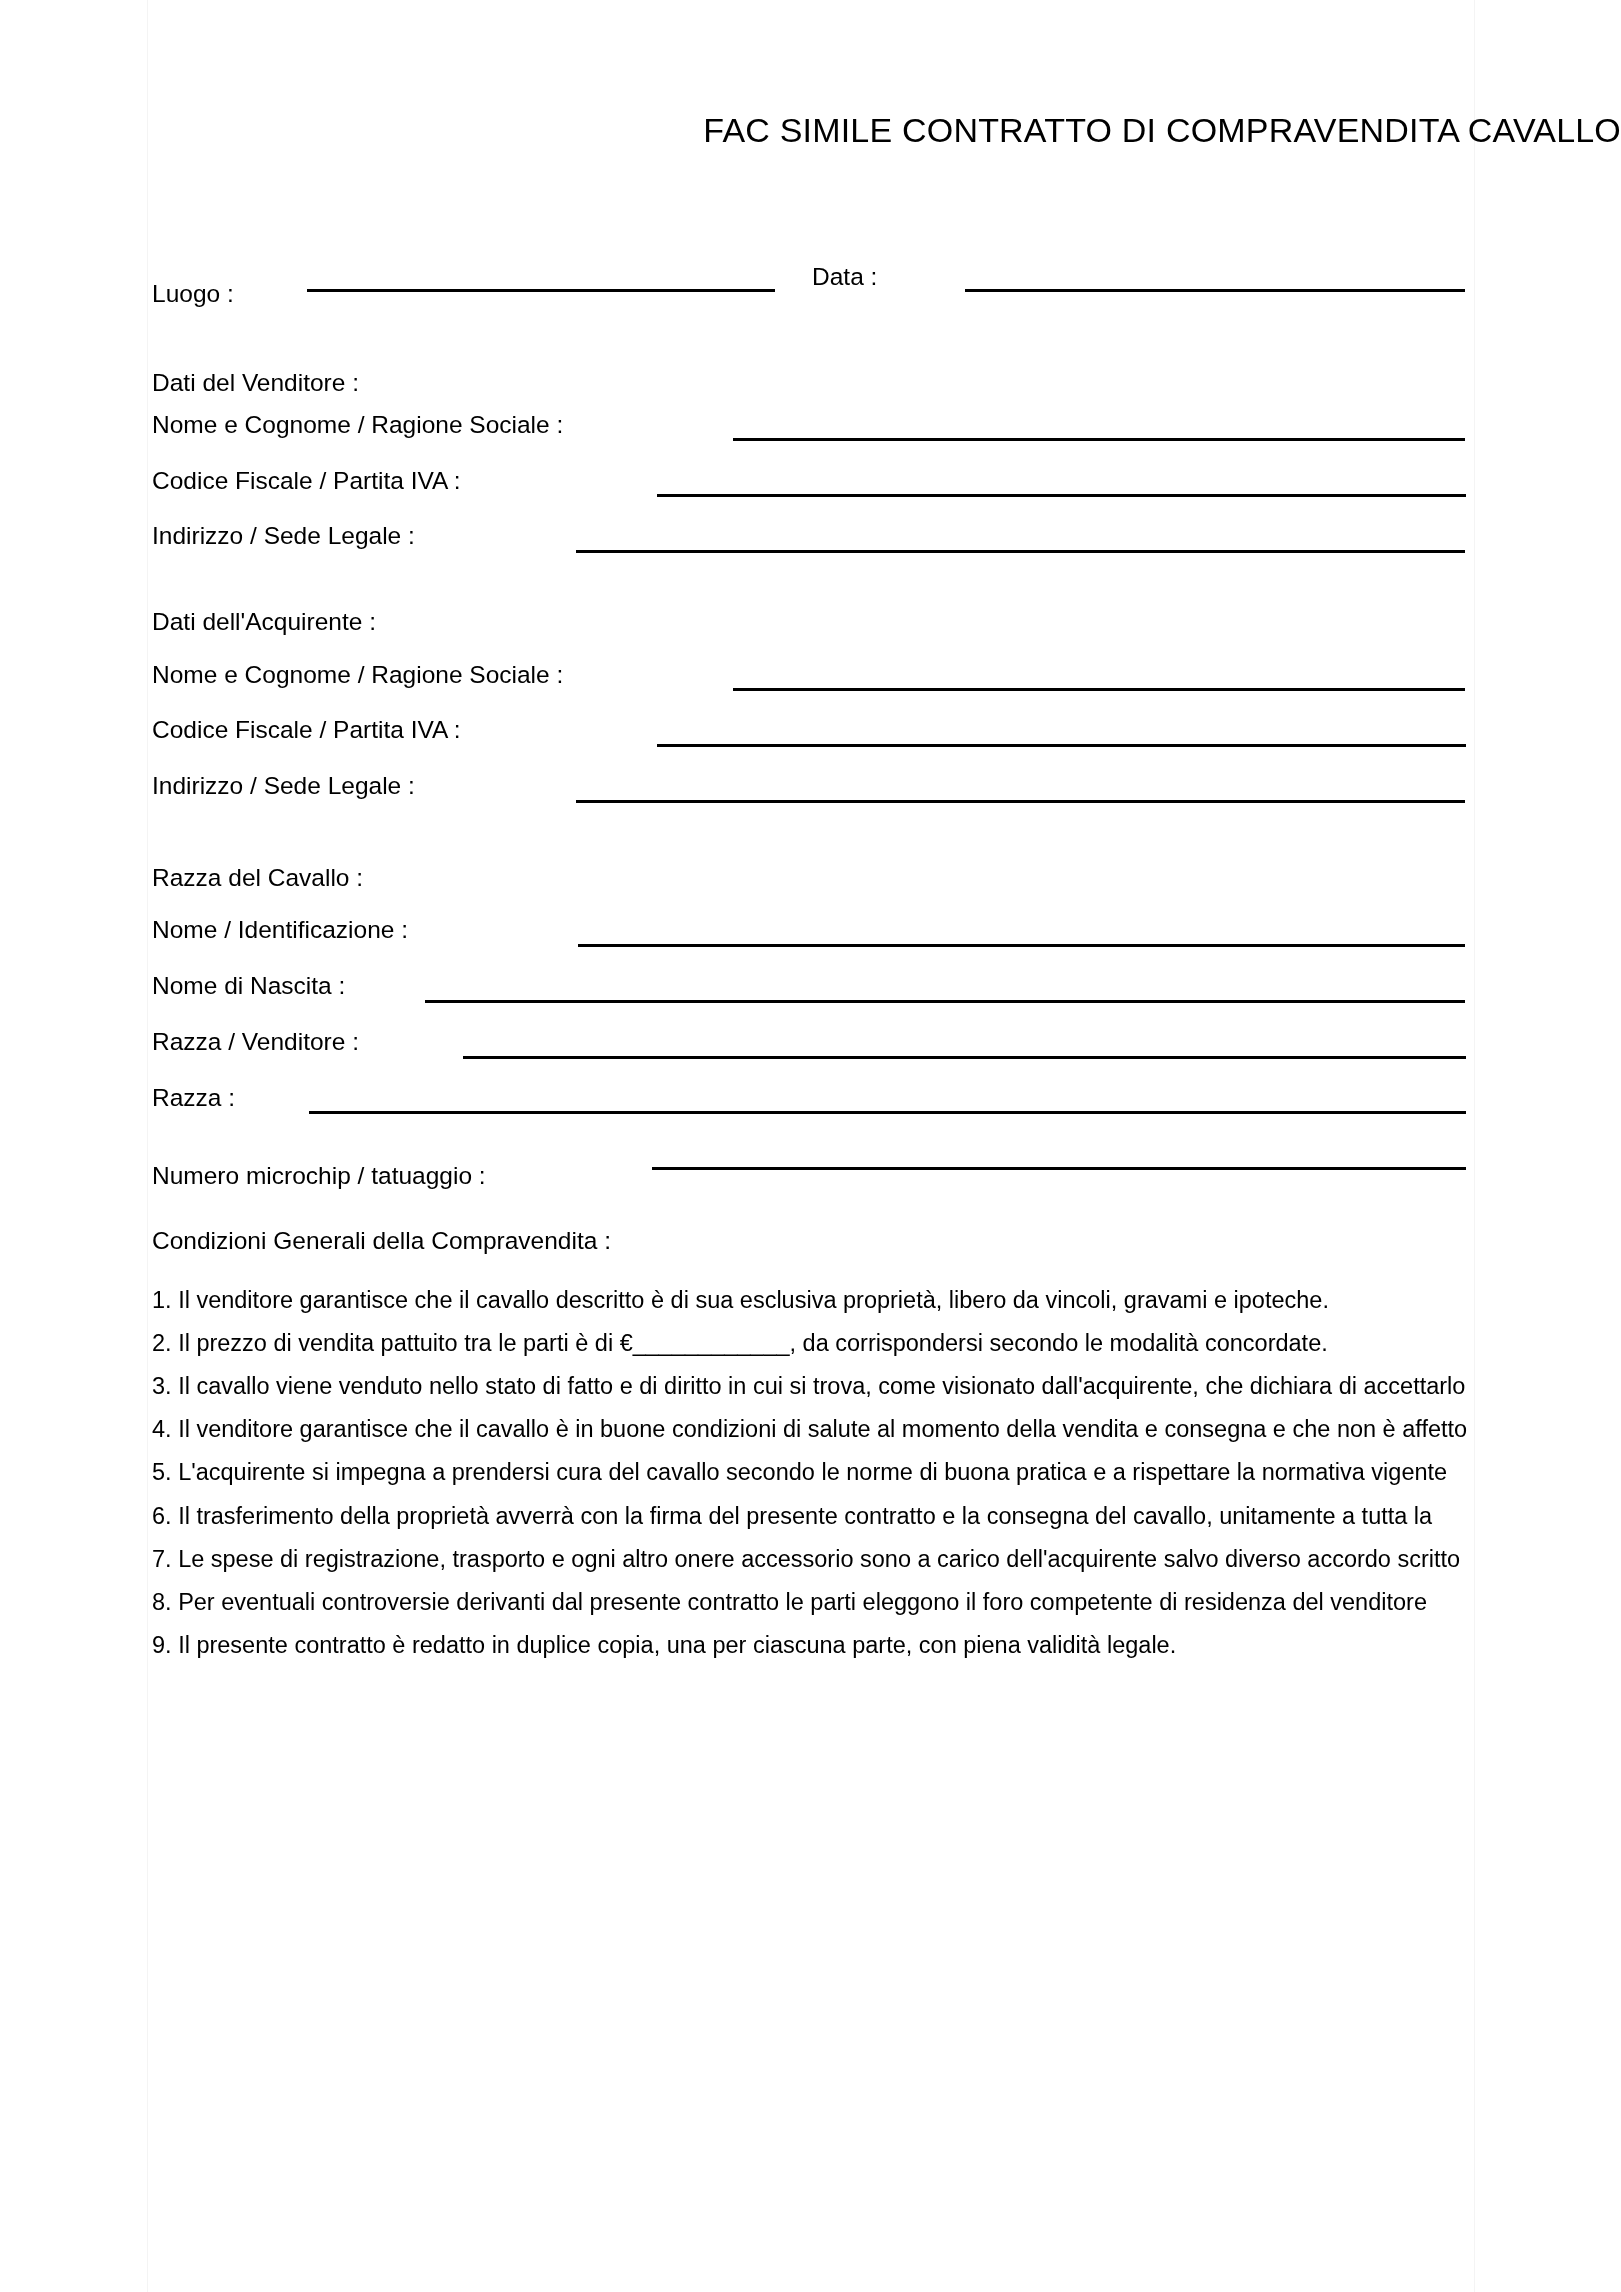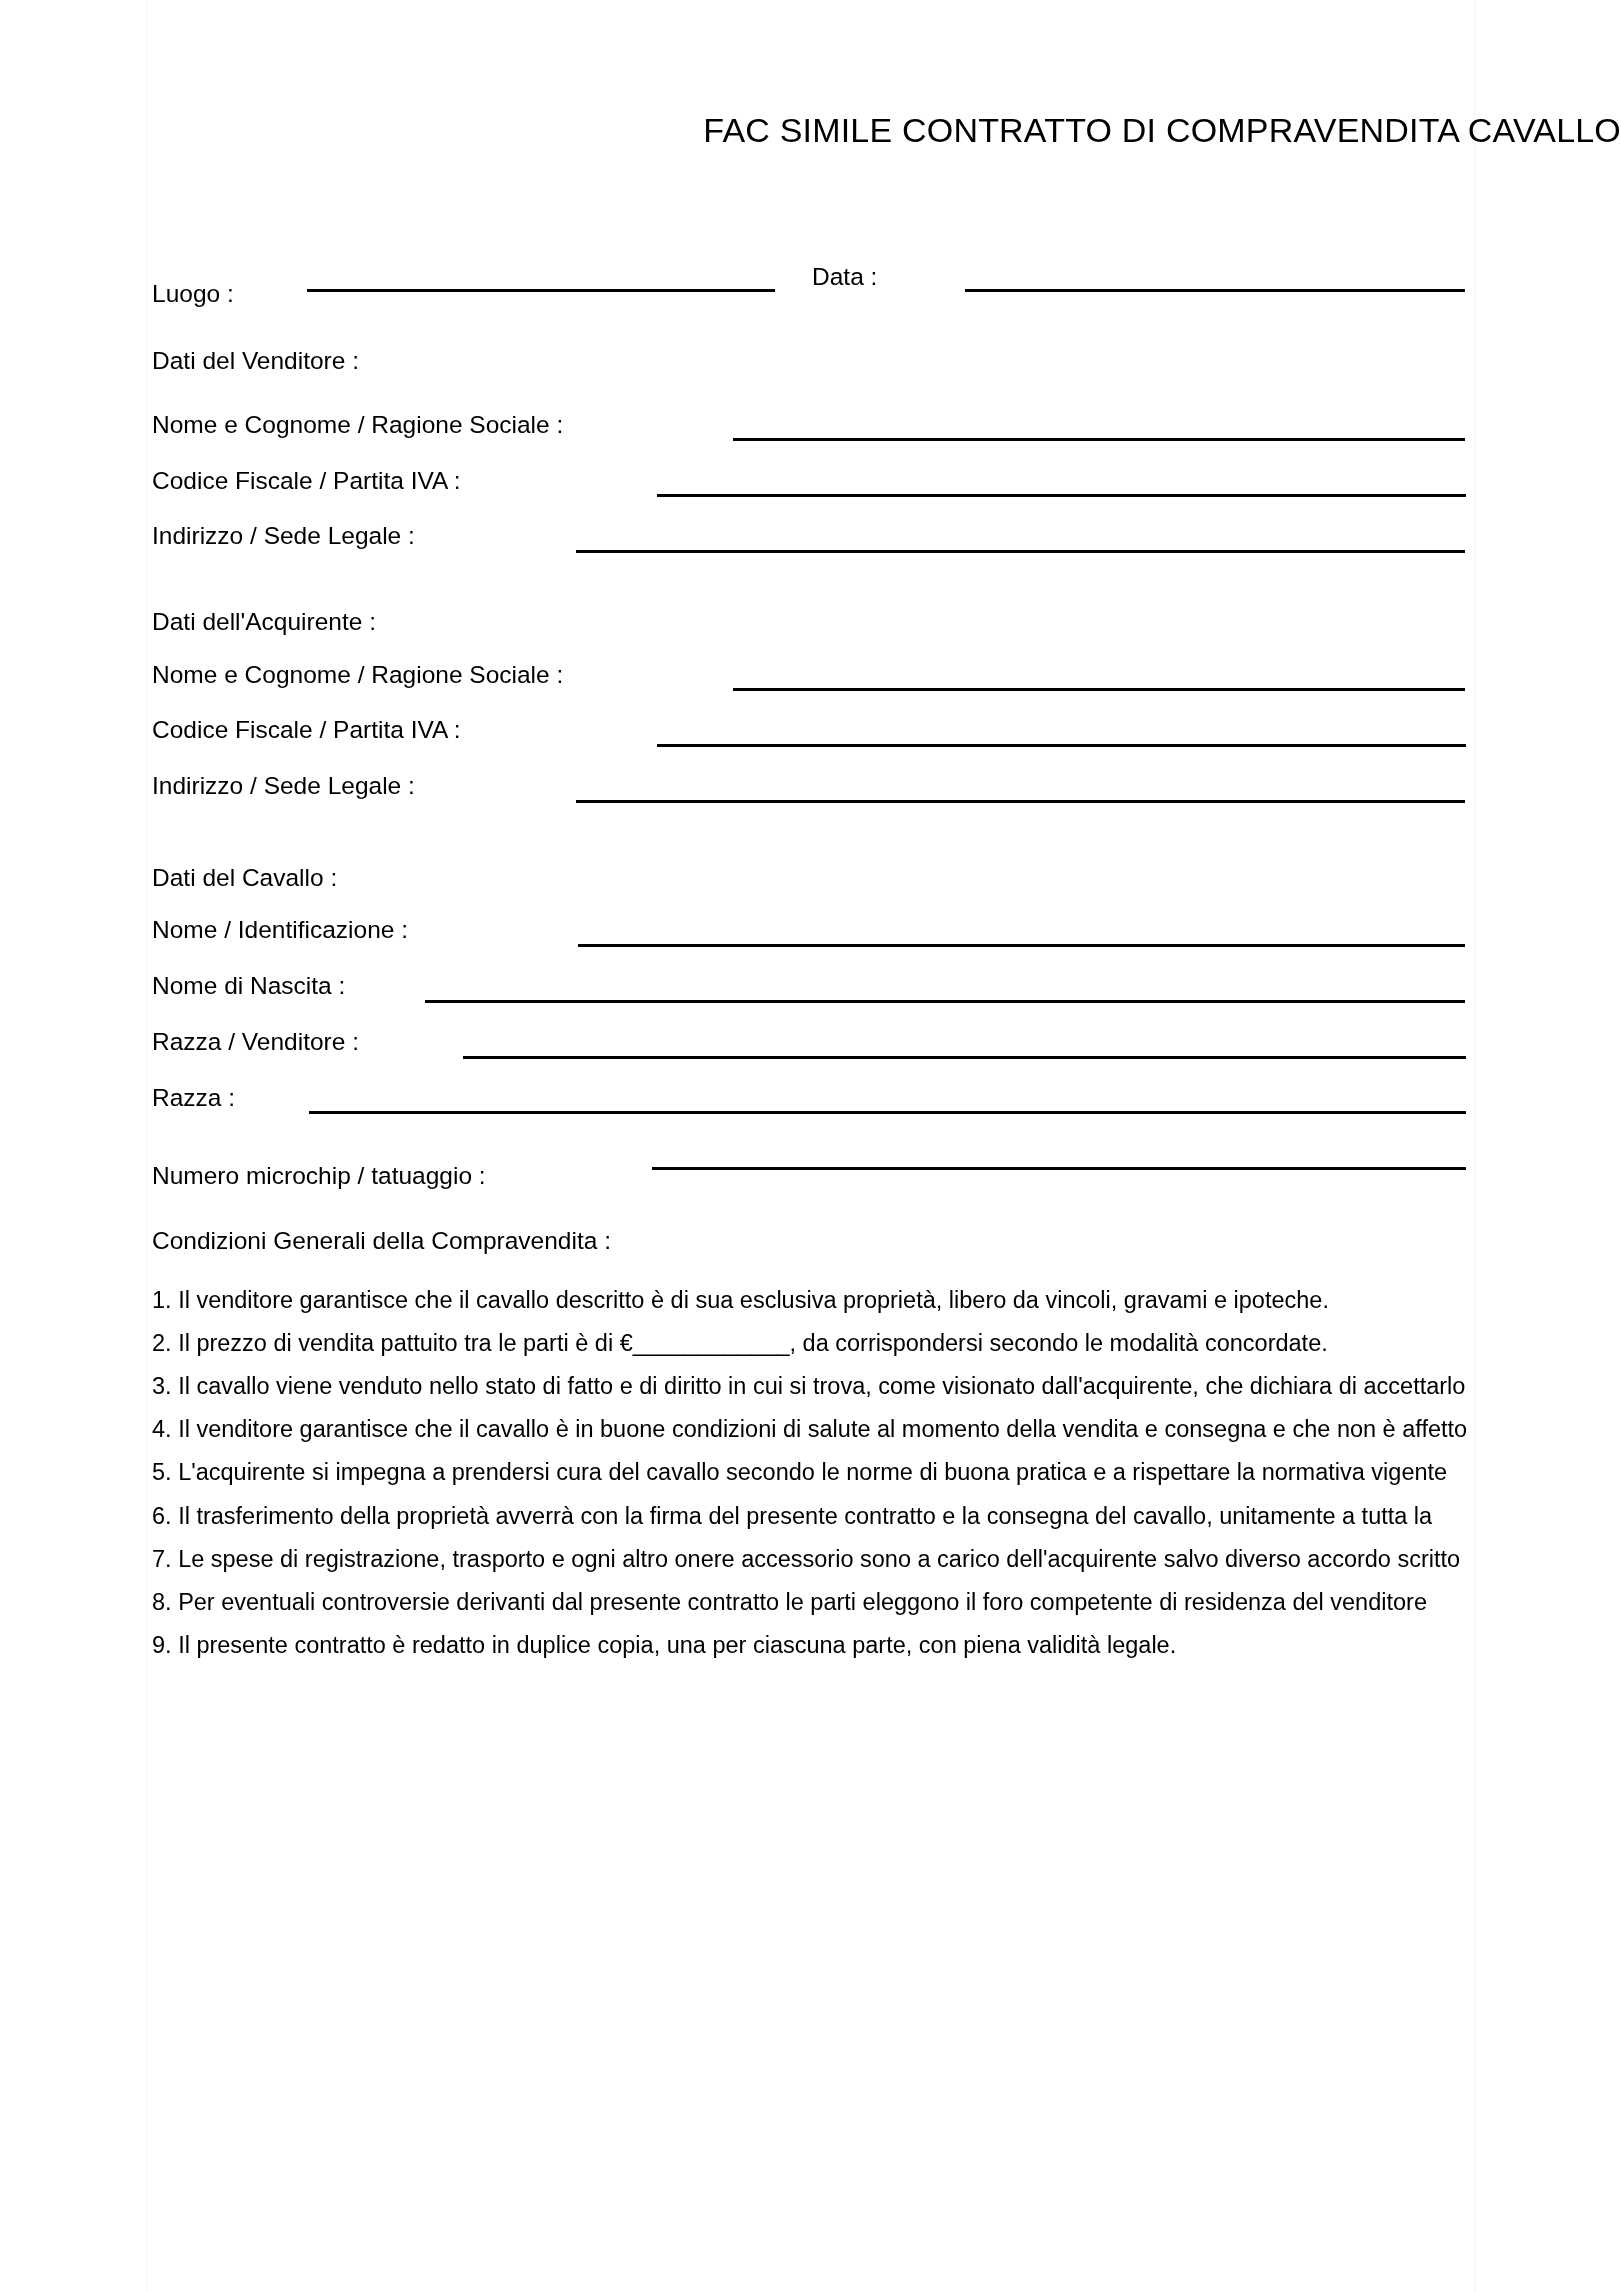--- a/index.html
+++ b/index.html
@@ -92,21 +92,21 @@
   <div class="edge-band edge-right"></div>
 
   <div class="doc-title">FAC SIMILE CONTRATTO DI COMPRAVENDITA CAVALLO</div>
 
   <div class="row" style="top:265px;margin-top:17px;">Luogo :</div>
   <div class="rule" style="left:307px; top:289px; width:468px;"></div>
 
   <div class="row" style="left:812px; top:265px;">Data :</div>
   <div class="rule" style="left:965px; top:289px; width:500px;"></div>
 
-  <div class="section-head" style="top:347px;text-align:center;">Dati del Venditore :</div>
+  <div class="section-head" style="top:369px;text-align:center;">Dati del Venditore :</div>
 
   <div class="row" style="top:413px;">Nome e Cognome / Ragione Sociale :</div>
   <div class="rule" style="left:733px; top:438px; width:732px;"></div>
 
   <div class="row" style="top:469px;">Codice Fiscale / Partita IVA :</div>
   <div class="rule" style="left:657px; top:494px; width:809px;"></div>
 
   <div class="row" style="top:524px;">Indirizzo / Sede Legale :</div>
   <div class="rule" style="left:576px; top:550px; width:889px;"></div>
 
@@ -114,21 +114,21 @@
 
   <div class="row" style="top:663px;">Nome e Cognome / Ragione Sociale :</div>
   <div class="rule" style="left:733px; top:688px; width:732px;"></div>
 
   <div class="row" style="top:718px;">Codice Fiscale / Partita IVA :</div>
   <div class="rule" style="left:657px; top:744px; width:809px;"></div>
 
   <div class="row" style="top:774px;">Indirizzo / Sede Legale :</div>
   <div class="rule" style="left:576px; top:800px; width:889px;"></div>
 
-  <div class="section-head" style="top:864px;">Dati del Cavallo :</div>
+  <div class="section-head" style="top:864px;">Razza del Cavallo :</div>
 
   <div class="row" style="top:918px;">Nome / Identificazione :</div>
   <div class="rule" style="left:578px; top:944px; width:887px;"></div>
 
   <div class="row" style="top:974px;">Nome di Nascita :</div>
   <div class="rule" style="left:425px; top:1000px; width:1040px;"></div>
 
   <div class="row" style="top:1030px;">Razza / Venditore :</div>
   <div class="rule" style="left:463px; top:1056px; width:1003px;"></div>
 

